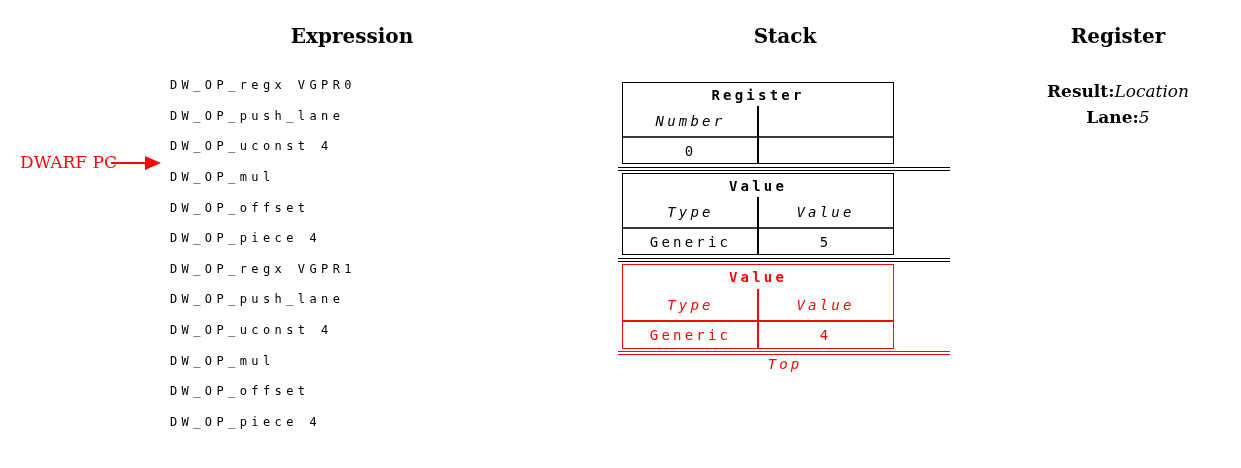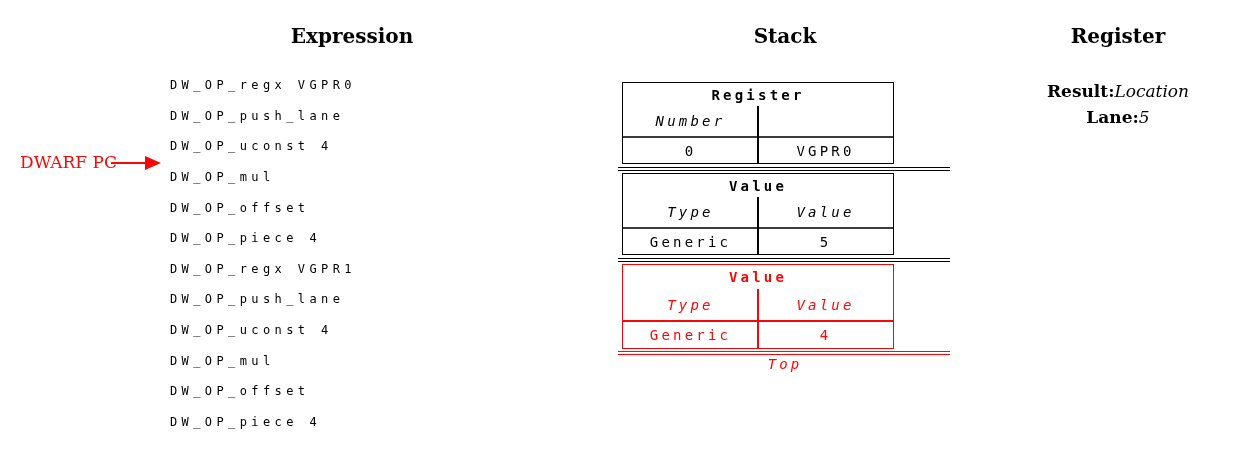--- a/index.html
+++ b/index.html
@@ -131,21 +131,20 @@
   <span class="op-line">DW_OP_piece 4</span>
 </div>
 
 <div class="frame frame-0 mono">
   <div class="f-title">Register</div>
   <div class="f-grid">
     <div class="f-vline"></div>
     <div class="cell lbl">Number</div>
     <div class="f-rule"></div>
     <div class="cell">0</div>
-    <div class="cell">VGPR0</div>
   </div>
 </div>
 <div class="sep sep-1"></div>
 
 <div class="frame frame-1 mono">
   <div class="f-title">Value</div>
   <div class="f-grid">
     <div class="f-vline"></div>
     <div class="cell lbl">Type</div>
     <div class="cell lbl">Value</div>

